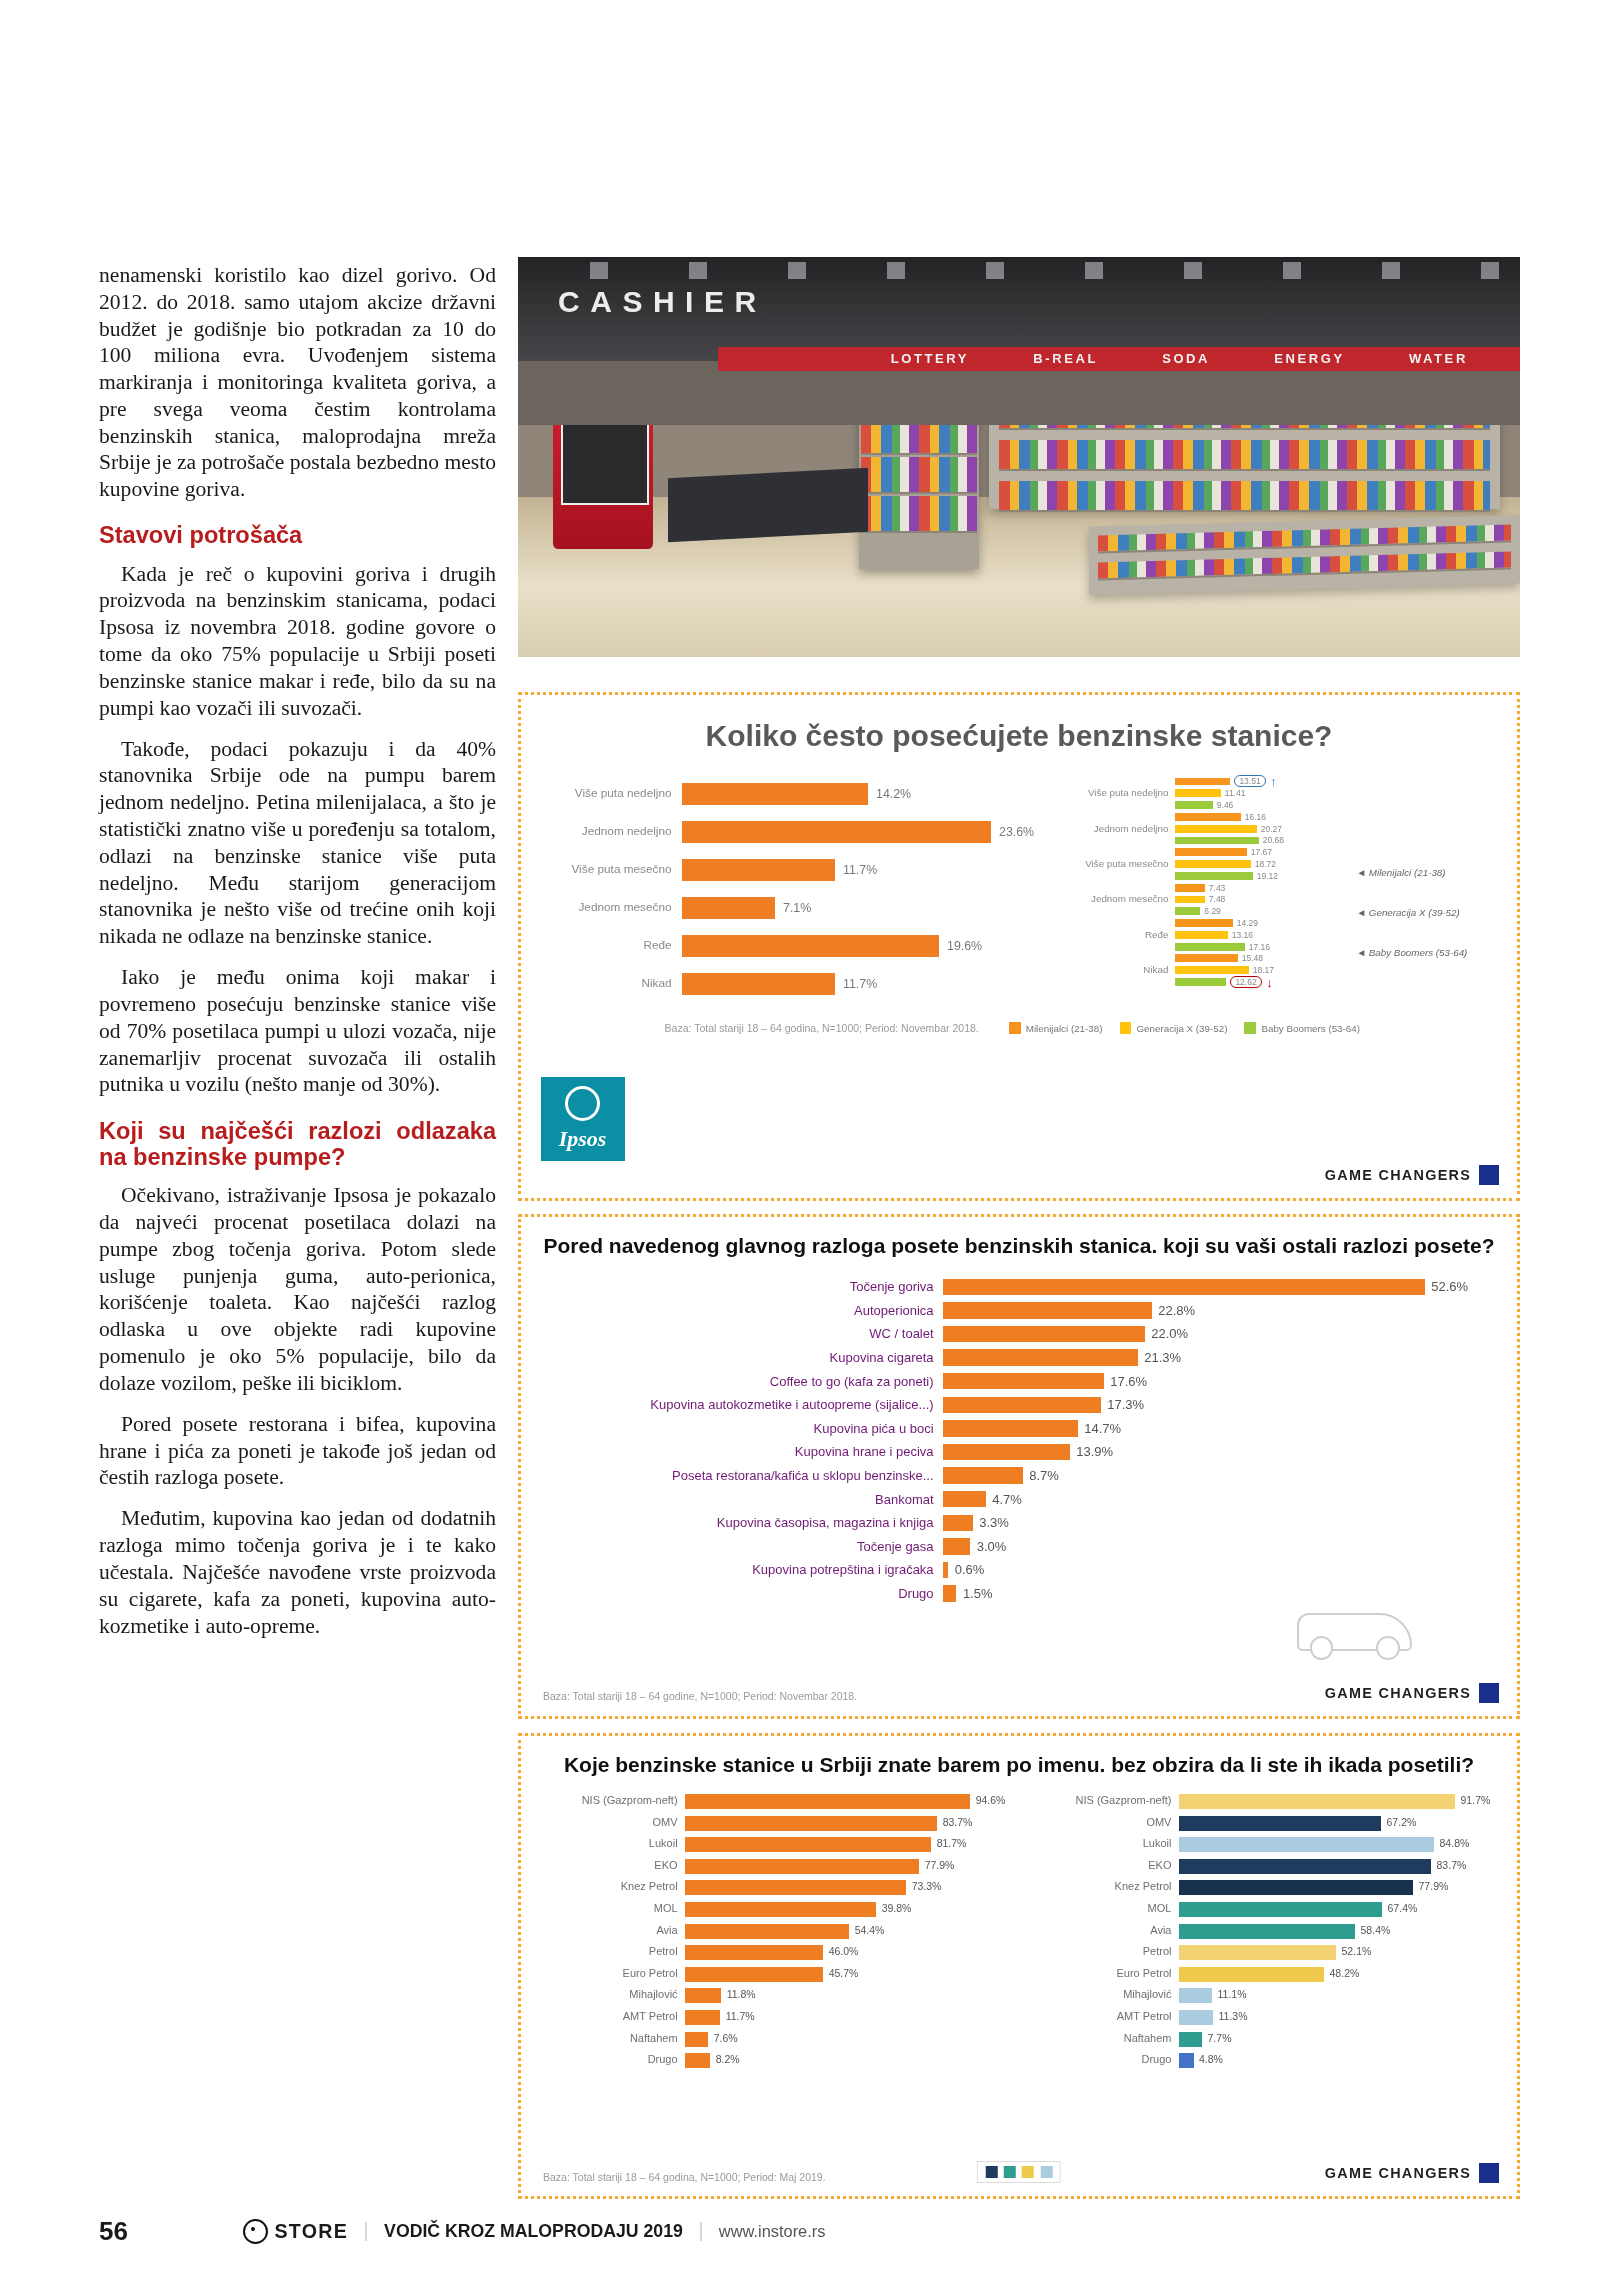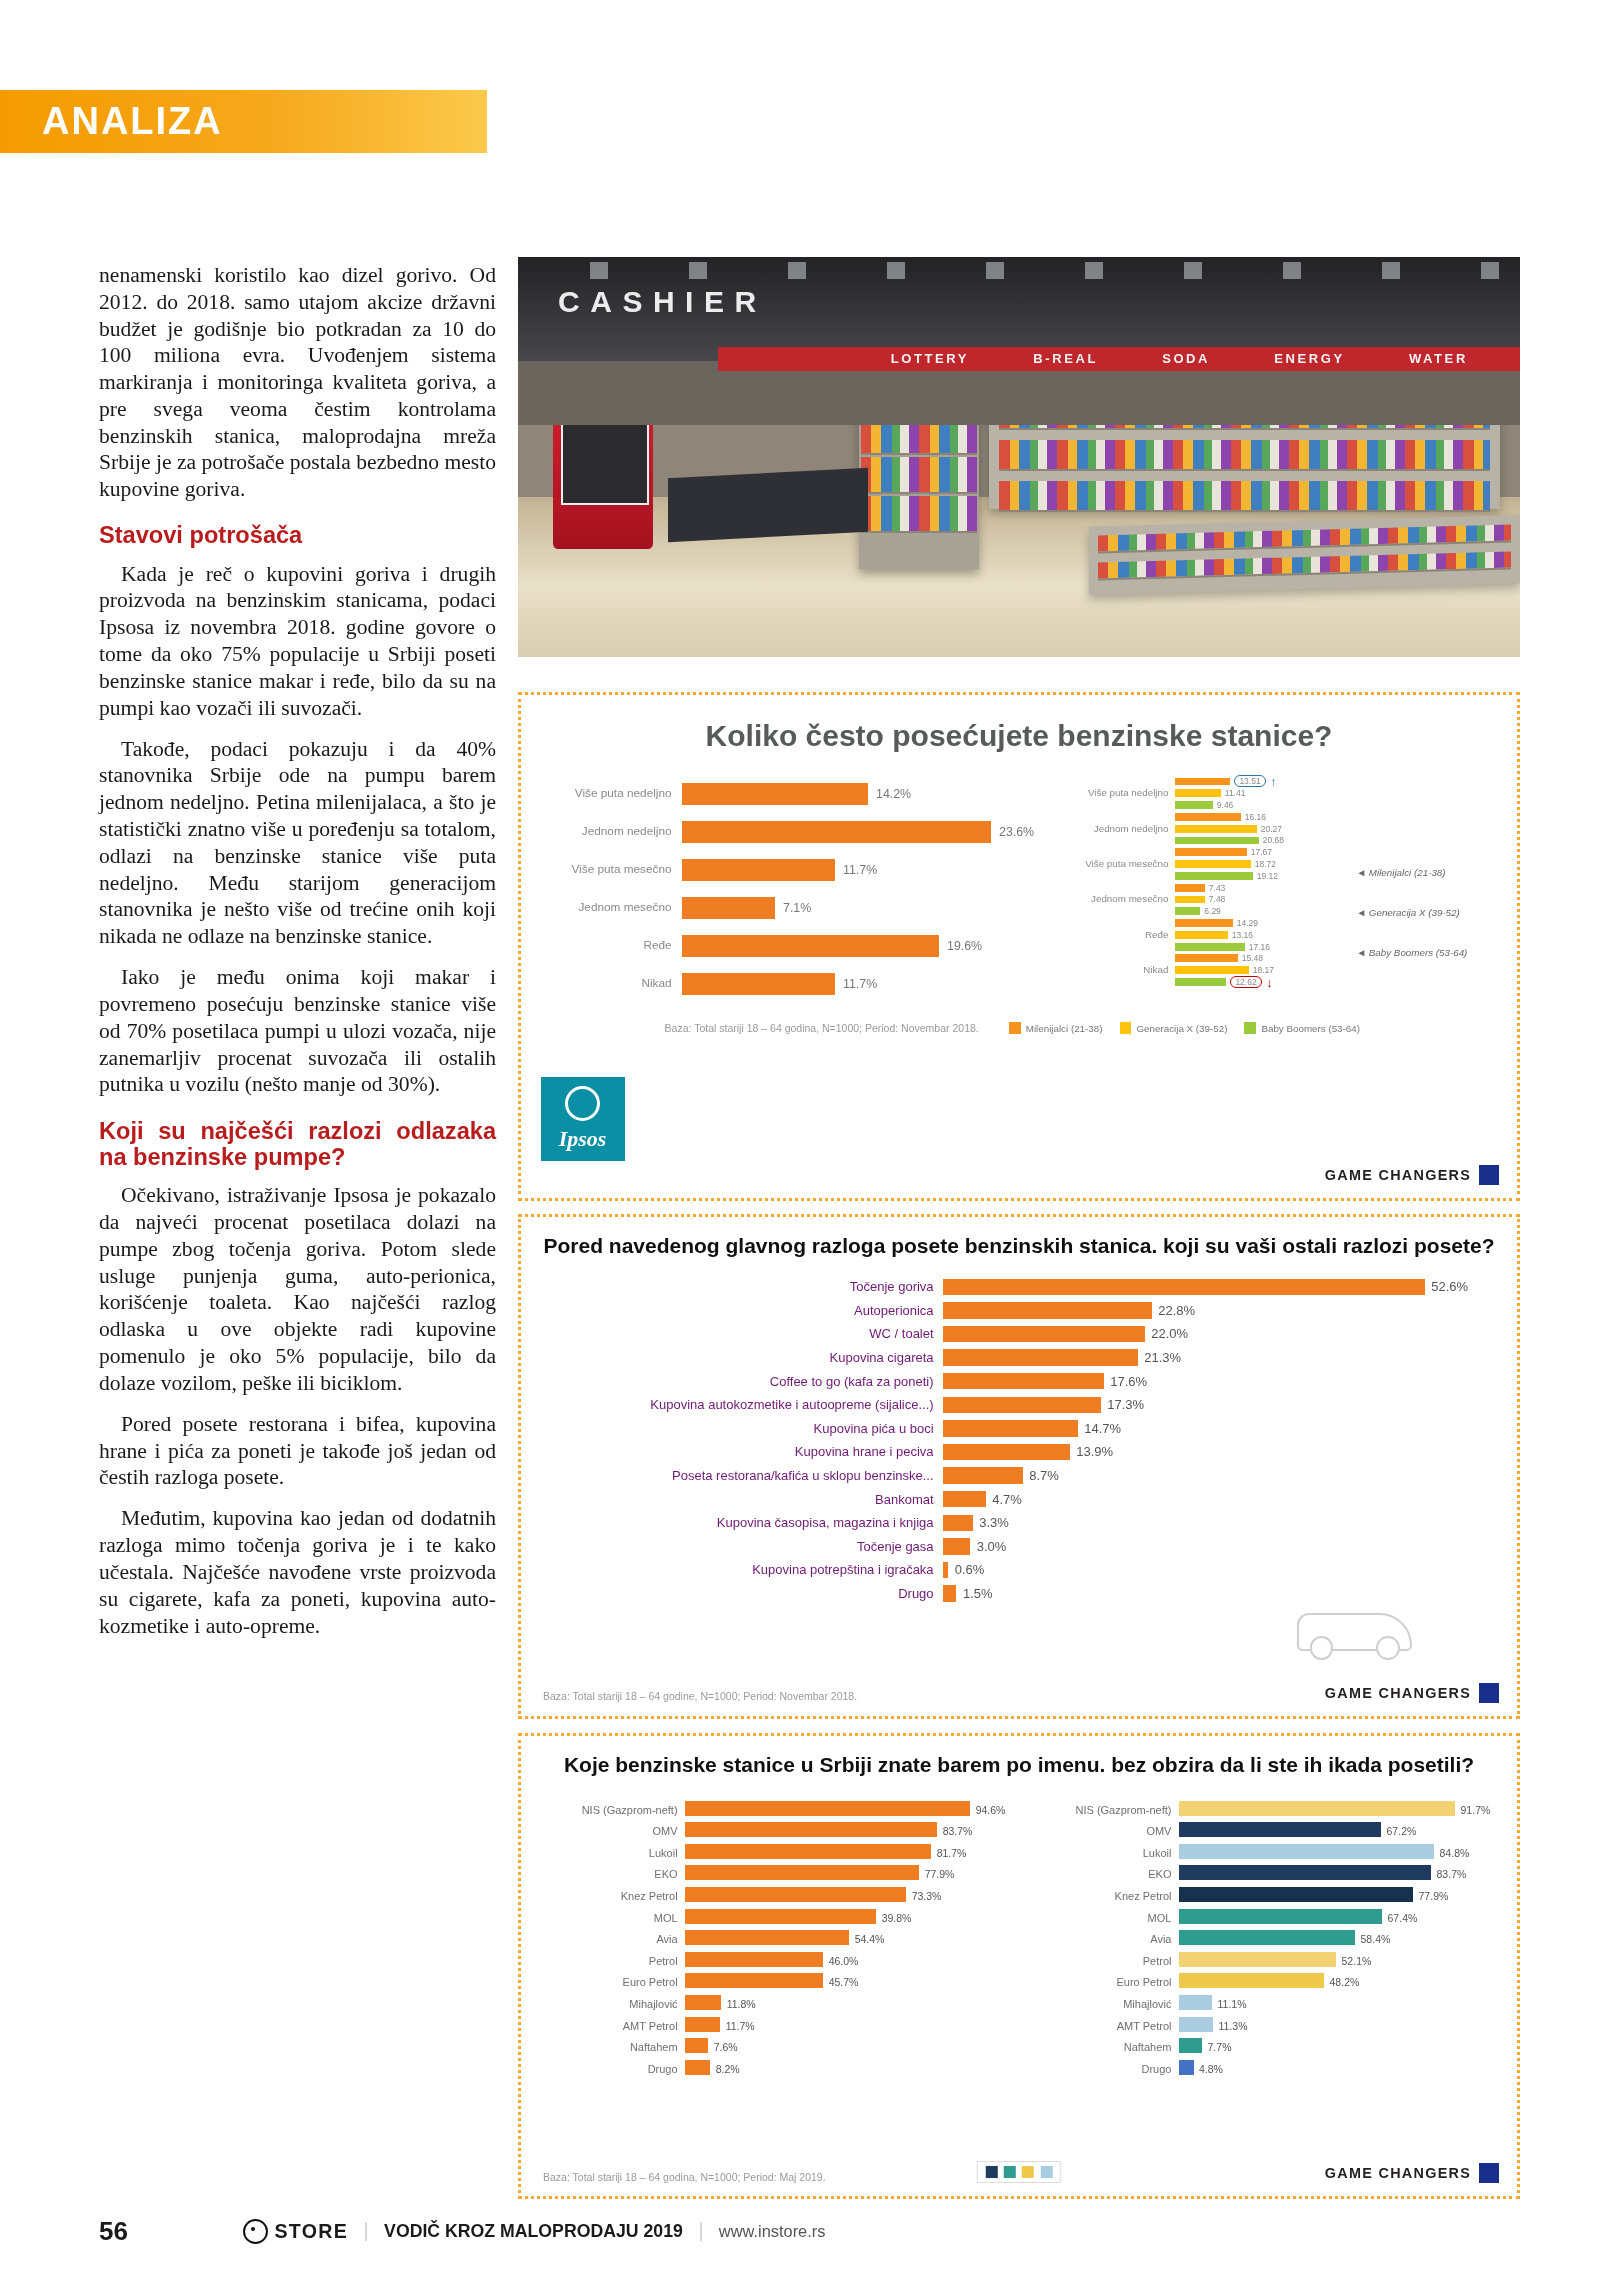--- a/index.html
+++ b/index.html
@@ -110,21 +110,21 @@
   .c2val{font-family:"Liberation Sans",sans-serif;font-size:13px;color:#555;margin-left:6.5px;}
   .c2-foot{position:absolute;left:22px;bottom:14.4px;}
   .car{position:absolute;right:105px;bottom:65px;width:111px;height:34px;
     border:2px solid #cfcfcf;border-radius:17px 46px 7.9px 7.9px;}
   .car::before,.car::after{content:"";position:absolute;bottom:-11px;width:19.6px;height:19.6px;
     border:2px solid #cfcfcf;border-radius:50%;background:#fff;}
   .car::before{left:10.5px;} .car::after{right:10.5px;}
 
   .c3panels{display:flex;gap:29px;margin-top:3.9px;}
   .c3panel{flex:1;}
-  .c3row{display:flex;align-items:flex-end;height:21.6px;}
+  .c3row{display:flex;align-items:flex-start;height:21.6px;}
   .c3lab{width:137px;text-align:right;padding-right:7.9px;flex:none;white-space:nowrap;overflow:hidden;
     font-family:"Liberation Sans",sans-serif;font-size:11px;color:#6f6f6f;}
   .c3bar{height:15px;flex:none;background:#EF7D22;}
   .c3val{font-family:"Liberation Sans",sans-serif;font-size:10.5px;color:#555;margin-left:5.2px;}
   .c3-foot{position:absolute;left:22px;bottom:13px;}
   .c3-legend{position:absolute;left:50%;bottom:13px;transform:translateX(-50%);display:flex;gap:6.5px;
     border:0.7px solid #ddd;padding:3.9px 7.9px;}
 
   
   .page-footer{position:absolute;left:99px;top:2216px;right:99px;display:flex;align-items:center;gap:17px;
@@ -136,23 +136,20 @@
   .store-word{font-weight:bold;font-size:19.6px;letter-spacing:1.3px;}
   .fsep{width:2px;height:19.6px;background:#d8d8d8;display:inline-block;}
   .guide{font-weight:bold;font-size:17.7px;}
   .site{font-size:16.4px;color:#555;}
 </style>
 </head>
 <body>
 
 <div class="page">
 
-  <div class="header-band">
-    <span class="section-title">ANALIZA</span>
-  </div>
 
   <div class="article-col">
     <p>nenamenski koristilo kao dizel gorivo. Od 2012. do 2018. samo utajom akcize državni budžet je godišnje bio potkradan za 10 do 100 miliona evra. Uvođenjem sistema markiranja i monitoringa kvaliteta goriva, a pre svega veoma čestim kontrolama benzinskih stanica, maloprodajna mreža Srbije je za potrošače postala bezbedno mesto kupovine goriva.</p>
     <h3>Stavovi potrošača</h3>
     <p class="ind">Kada je reč o kupovini goriva i drugih proizvoda na benzinskim stanicama, podaci Ipsosa iz novembra 2018. godine govore o tome da oko 75% populacije u Srbiji poseti benzinske stanice makar i ređe, bilo da su na pumpi kao vozači ili suvozači.</p>
     <p class="ind">Takođe, podaci pokazuju i da 40% stanovnika Srbije ode na pumpu barem jednom nedeljno. Petina milenijalaca, a što je statistički znatno više u poređenju sa totalom, odlazi na benzinske stanice više puta nedeljno. Među starijom generacijom stanovnika je nešto više od trećine onih koji nikada ne odlaze na benzinske stanice.</p>
     <p class="ind">Iako je među onima koji makar i povremeno posećuju benzinske stanice više od 70% posetilaca pumpi u ulozi vozača, nije zanemarljiv procenat suvozača ili ostalih putnika u vozilu (nešto manje od 30%).</p>
     <h3>Koji su najčešći razlozi odlazaka na benzinske pumpe?</h3>
     <p class="ind">Očekivano, istraživanje Ipsosa je pokazalo da najveći procenat posetilaca dolazi na pumpe zbog točenja goriva. Potom slede usluge punjenja guma, auto-perionica, korišćenje toaleta. Kao najčešći razlog odlaska u ove objekte radi kupovine pomenulo je oko 5% populacije, bilo da dolaze vozilom, peške ili biciklom.</p>
     <p class="ind">Pored posete restorana i bifea, kupovina hrane i pića za poneti je takođe još jedan od čestih razloga posete.</p>

